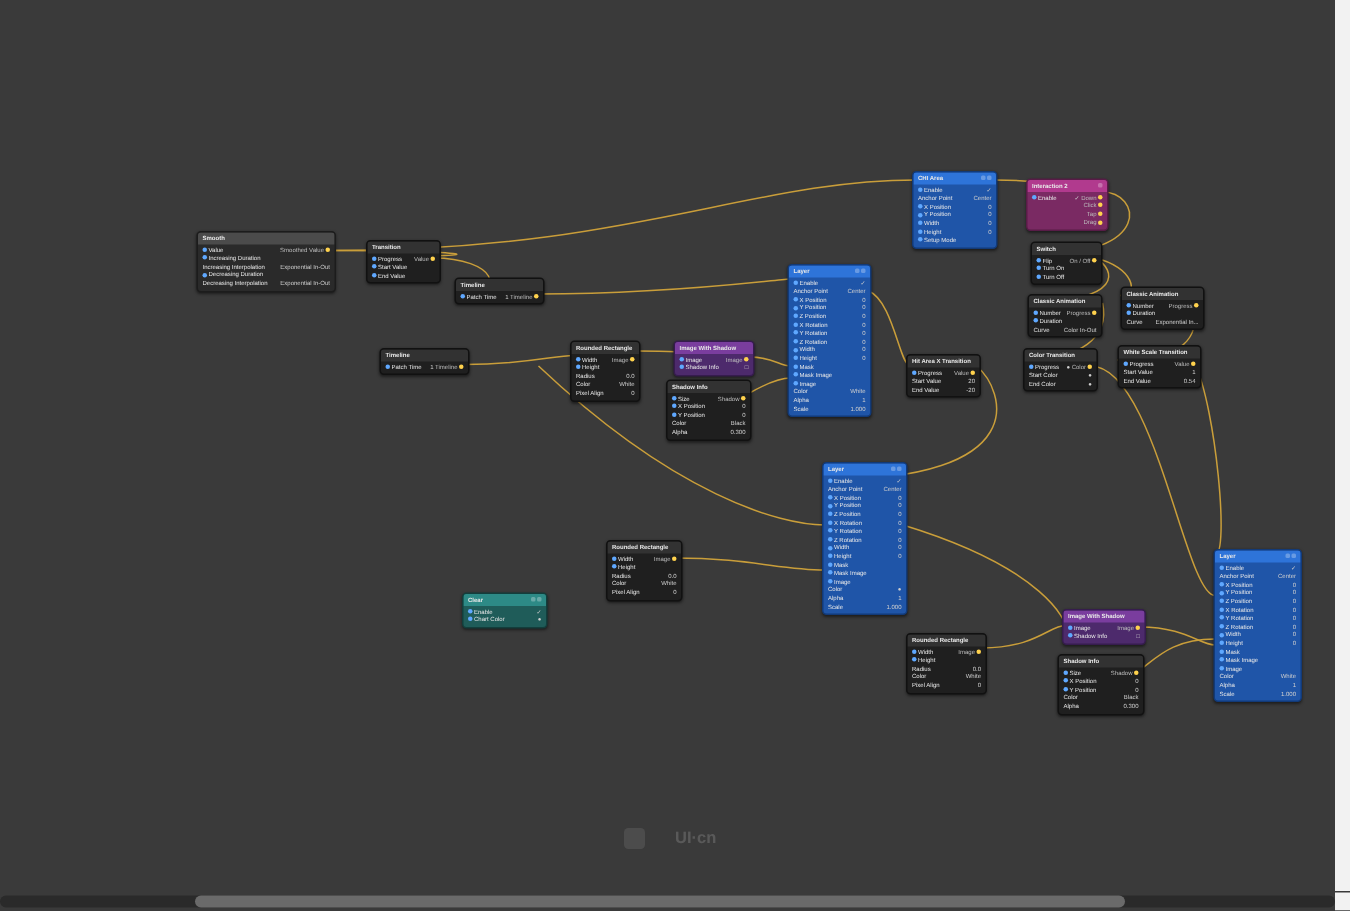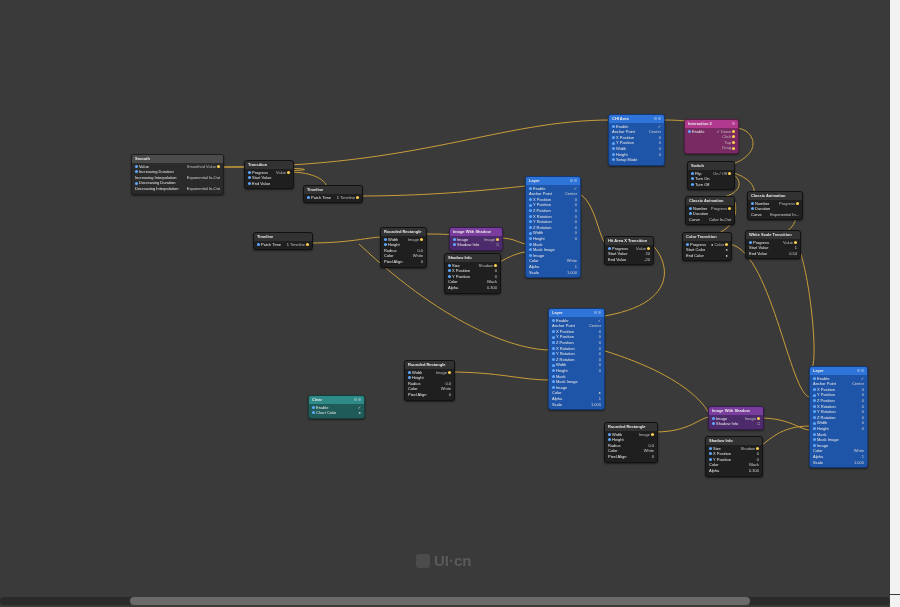--- a/index.html
+++ b/index.html
@@ -23,21 +23,21 @@
   .th-dark   .title{background:#323232}
   .th-dark   {background:#1f1f1f;border:1px solid #111}
   .th-blue   .title{background:#2e74d9}
   .th-blue   {background:#1f55a8;border:1px solid #123a78}
   .th-purple .title{background:#7a3d9e}
   .th-purple {background:#4d2a6c;border:1px solid #361c4e}
   .th-pink   .title{background:#b13a8e}
   .th-pink   {background:#7a2a63;border:1px solid #581c47}
   .th-teal   .title{background:#2d8a86}
   .th-teal   {background:#1f5c59;border:1px solid #133e3c}
-  .watermark{position:absolute;left:416px;top:552px;display:flex;align-items:center;gap:4px;opacity:.22;color:#c7c7c7;font-size:15px;font-weight:bold;pointer-events:none}
+  .watermark{position:absolute;left:416px;top:552px;display:flex;align-items:center;gap:20px;opacity:.22;color:#c7c7c7;font-size:11px;font-weight:bold;pointer-events:none}
   .watermark .logo{width:14px;height:14px;border-radius:3px;background:#c7c7c7;opacity:.6}
   .hscroll{position:absolute;left:0;right:10px;bottom:2px;height:8px;background:#2a2a2a;border-radius:4px}
   .hscroll .thumb{position:absolute;left:130px;width:620px;top:0;bottom:0;background:#6a6a6a;border-radius:4px}
   .vstrip{position:absolute;right:0;top:0;width:10px;height:594px;background:#f2f2f2}
   .cornergap{position:absolute;right:0;bottom:0;width:10px;height:12px;background:#f2f2f2}
 </style>
 </head>
 <body>
 
 <div class="canvas">

